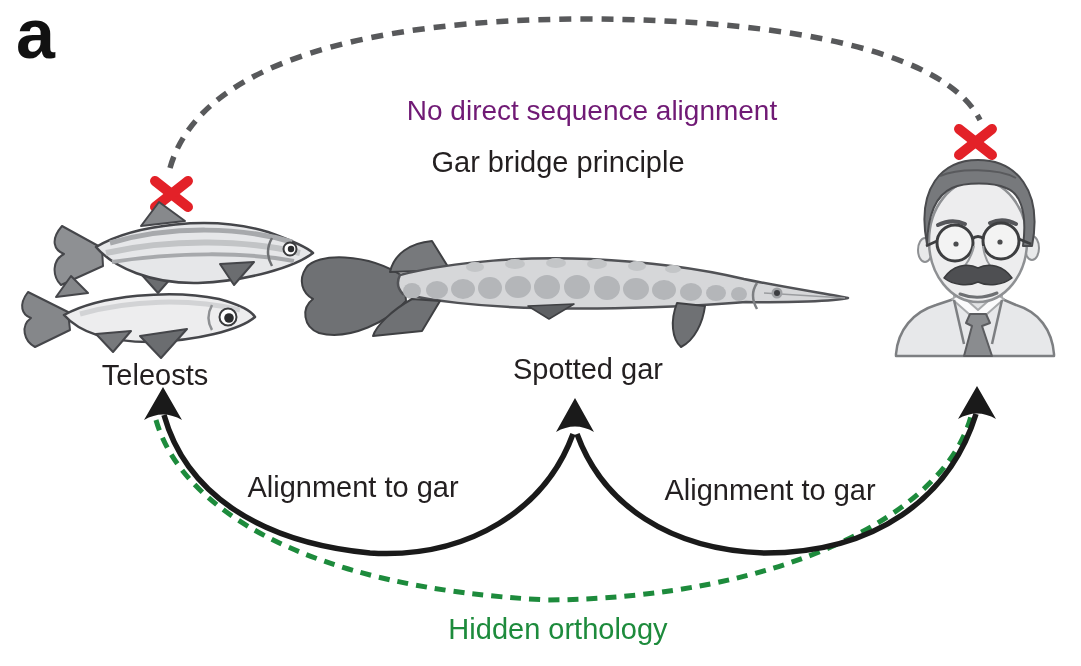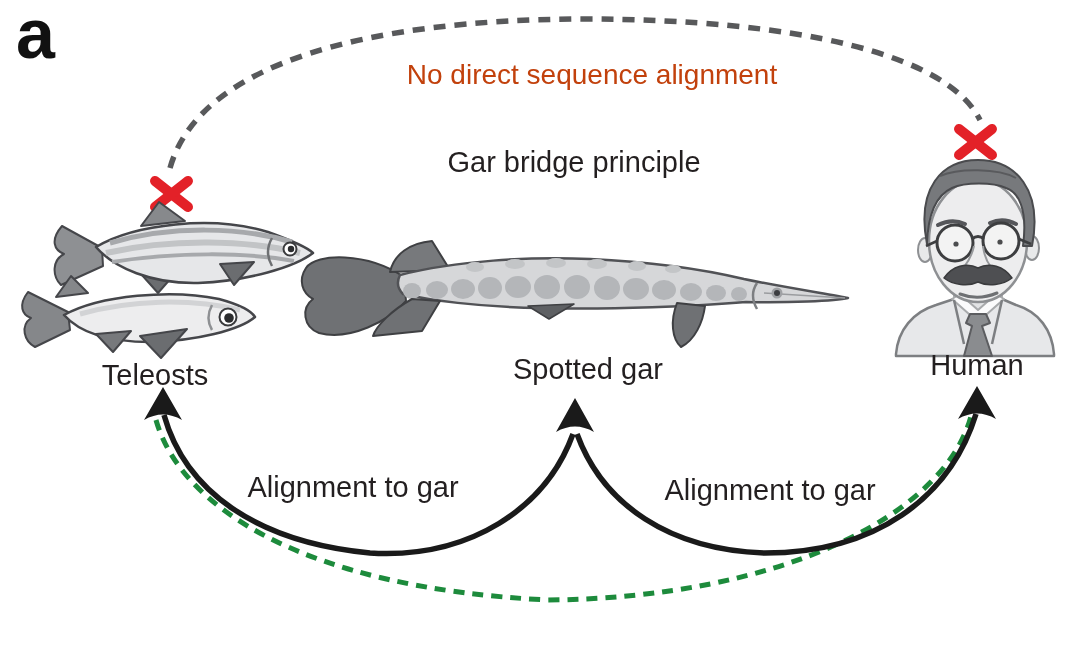--- a/index.html
+++ b/index.html
@@ -20,21 +20,21 @@
     line-height:1.1;
   }
   .panel-label{
     position:absolute;
     left:16px;top:-6px;
     transform:none;
     font-size:70px;
     font-weight:bold;
     color:#111111;
   }
-  .red-text{color:#c2410c;font-size:28px;}
+  .red-text{color:#701a75;font-size:28px;margin-top:36px;}
   .green-text{color:#1d8b3c;}
 </style>
 </head>
 <body>
 
 <div class="canvas">
 
   <svg class="art" width="1081" height="666" viewBox="0 0 1081 666">
 
     <path d="M 170 168 C 200 62, 370 20, 580 19 C 800 19, 948 55, 980 120" fill="none" stroke="#58595b" stroke-width="5.5" stroke-dasharray="12 9"></path>
@@ -173,26 +173,26 @@
                C 1003 285 988 287 978 282 C 968 287 953 285 944 278 Z" fill="#4e4f52" stroke="#3a3b3d" stroke-width="1.5"></path>
 
       <path d="M 960 294 Q 978 301 997 293" stroke="#6e7073" stroke-width="3" fill="none" stroke-linecap="round"></path>
     </g>
   </svg>
 
   <div class="panel-label">a</div>
 
   <div class="label red-text" style="left:592px;top:75px;">No direct sequence alignment</div>
 
-  <div class="label" style="left:558px;top:163px;margin-left:16px;">Gar bridge principle</div>
+  <div class="label" style="left:558px;top:163px;">Gar bridge principle</div>
 
   <div class="label" style="left:155px;top:367px;margin-top:9px;">Teleosts</div>
 
   <div class="label" style="left:588px;top:370px;text-align:right;">Spotted gar</div>
 
-  <div class="label" style="left:977px;top:366px;">Human</div>
 
   <div class="label" style="left:353px;top:488px;">Alignment to gar</div>
 
   <div class="label" style="left:770px;top:491px;">Alignment to gar</div>
 
+  <div class="label green-text" style="left:558px;top:630px;">Hidden orthology</div>
 
 </div>
 
 </body></html>

